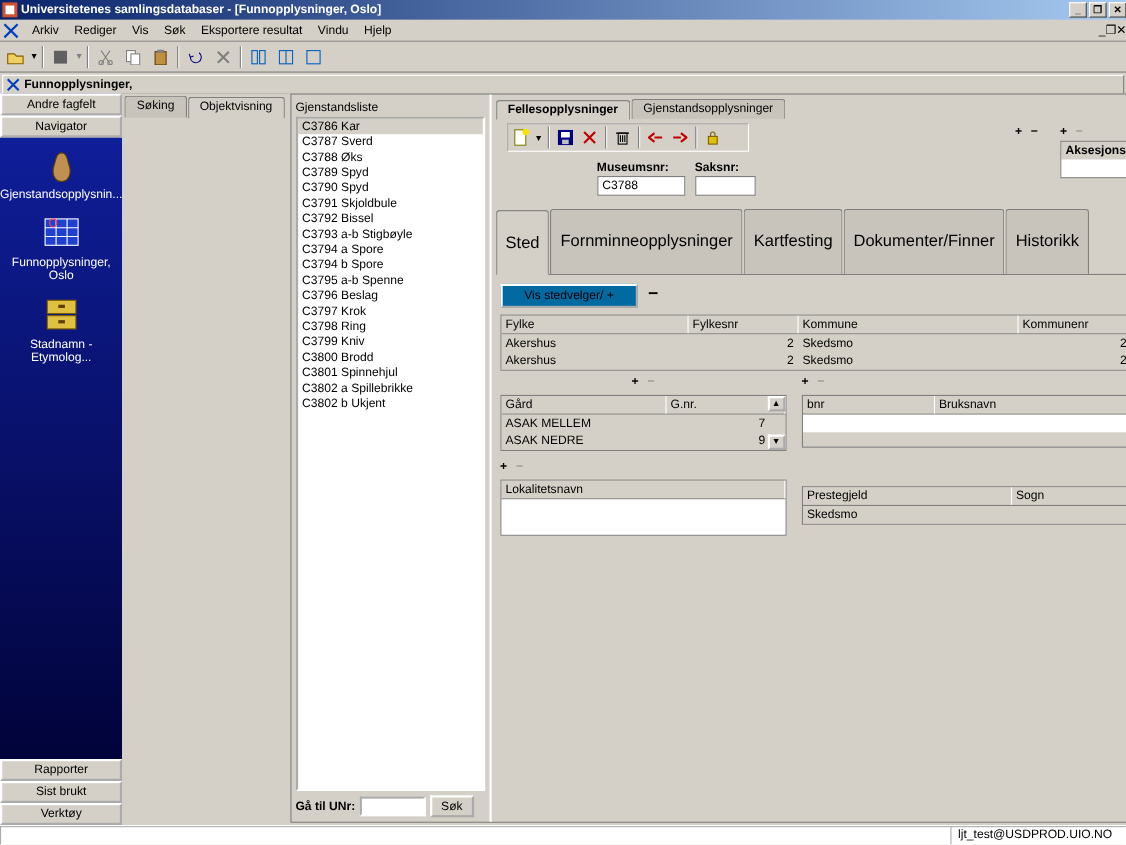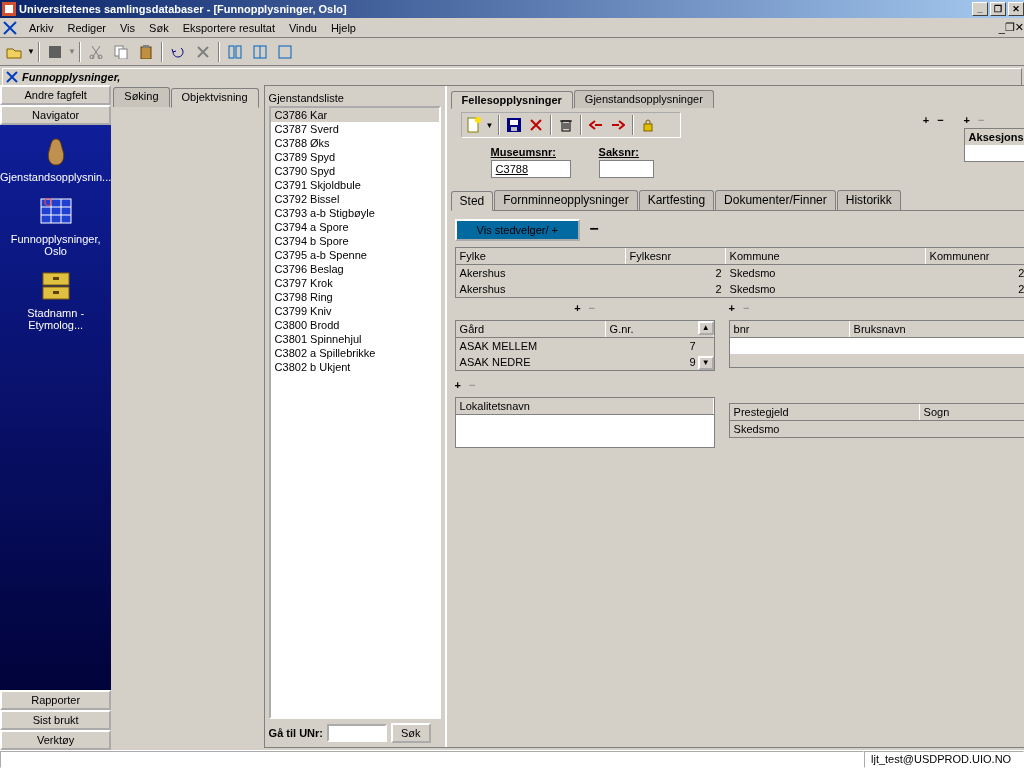--- a/index.html
+++ b/index.html
@@ -12,21 +12,21 @@
 
 .menubar { height: 20px; background: #d4d0c8; display: flex; align-items: center; padding-left: 2px; border-bottom: 1px solid #808080; }
 .menubar .icon { width: 16px; height: 16px; margin-right: 4px; }
 .menubar span.item { padding: 2px 7px; cursor: default; }
 .menubar .spacer { flex: 1; }
 
 .toolbar { height: 28px; background: #d4d0c8; display: flex; align-items: center; padding: 2px; border-bottom: 1px solid #808080; gap: 1px; }
 .tbtn { width: 24px; height: 22px; border: 1px solid transparent; display: flex; align-items: center; justify-content: center; }
 .tsep { width: 2px; height: 20px; border-left: 1px solid #808080; border-right: 1px solid #fff; margin: 0 2px; }
 
-.childtitle { height: 18px; background: #d4d0c8; display: flex; align-items: center; padding-left: 2px; border: 1px solid #808080; border-top-color: #fff; border-left-color: #fff; margin: 2px; font-weight: bold; font-style: italic; }
+.childtitle { height: 18px; background: #d4d0c8; display: flex; align-items: center; padding-left: 2px; border: 1px solid #808080; border-top-color: #fff; border-left-color: #fff; margin: 2px; font-weight: bold; }
 
 .workspace { position: absolute; top: 85px; left: 0; right: 0; bottom: 18px; display: flex; }
 
 .leftnav { width: 160px; background: linear-gradient(to bottom, #1020a0 0%, #000030 100%); display: flex; flex-direction: column; }
 .leftnav .btn3d { height: 20px; background: #d4d0c8; border: 2px outset #fff; display: flex; align-items: center; justify-content: center; cursor: default; }
 .leftnav .navarea { flex: 1; padding: 6px 0; display: flex; flex-direction: column; align-items: center; gap: 6px; }
 .leftnav .navicon { text-align: center; color: #fff; cursor: pointer; width: 100%; padding: 4px 0; }
 .leftnav .navicon .glyph { width: 34px; height: 34px; margin: 0 auto 2px; }
 
 .mainarea { flex: 1; display: flex; flex-direction: row; background: #d4d0c8; }
@@ -47,35 +47,35 @@
 .gotobar button { height: 20px; padding: 0 8px; border: 2px outset #fff; background: #d4d0c8; }
 
 .detailpanel { flex: 1; padding: 4px; display: flex; flex-direction: column; position: relative; }
 .subtabs { display: flex; margin-bottom: 4px; }
 .subtabs .tab { font-weight: normal; }
 .subtabs .tab.active { font-weight: bold; }
 
 .toolrow { display: flex; align-items: center; gap: 2px; border: 1px inset #fff; padding: 2px; width: 220px; margin-bottom: 8px; margin-left: 10px; }
 .iconbtn { width: 20px; height: 20px; display: flex; align-items: center; justify-content: center; cursor: pointer; }
 
-.fieldrow { display: flex; gap: 28px; margin-left: 40px; margin-bottom: 8px; text-decoration: underline; }
+.fieldrow { display: flex; gap: 9px; margin-left: 92px; margin-bottom: 8px; }
 .fieldgrp { display: flex; flex-direction: column; }
 .fieldgrp label { font-weight: bold; margin-bottom: 2px; }
 .txt { border: 1px solid #808080; background: #fff; padding: 2px 4px; height: 18px; width: 80px; }
 
 .rightboxes { position: absolute; top: 28px; right: 10px; display: flex; gap: 20px; }
 .box { border: 1px solid #808080; background: #d4d0c8; }
 .box .hdr { font-weight: bold; padding: 2px 4px; background: #d4d0c8; }
 .box .val { background: #fff; padding: 2px 4px; height: 16px; }
 .plusminus { display: flex; gap: 8px; margin-bottom: 2px; font-size: 14px; font-weight: bold; }
 .plusminus span { cursor: pointer; }
 .plusminus .dis { color: #999; }
 
 .stedtabs { display: flex; border-bottom: 1px solid #808080; margin-top: 4px; }
-.stedtabs .tab { font-size: 12px; padding: 2px 8px; }
+.stedtabs .tab { font-size: 15px; padding: 20px 8px; }
 
 .stedcontent { padding: 8px 4px; }
 .btn3d2 { border: 2px outset #fff; background: #0369a1; padding: 3px 20px; cursor: default; display: inline-block; }
 
 .grid { border: 1px solid #808080; background: #d4d0c8; margin-top: 6px; position: relative; }
 .grid .ghdr { display: flex; background: #d4d0c8; border-bottom: 1px solid #808080; }
 .grid .gcell { padding: 2px 4px; border-right: 1px solid #fff; }
 .grid .grow { display: flex; background: #d4d0c8; }
 .grid .grow .gcell { border-right: none; }
 .scrollbtn { position: absolute; right: 0; width: 16px; height: 14px; background: #d4d0c8; border: 2px outset #fff; font-size: 8px; text-align: center; }

